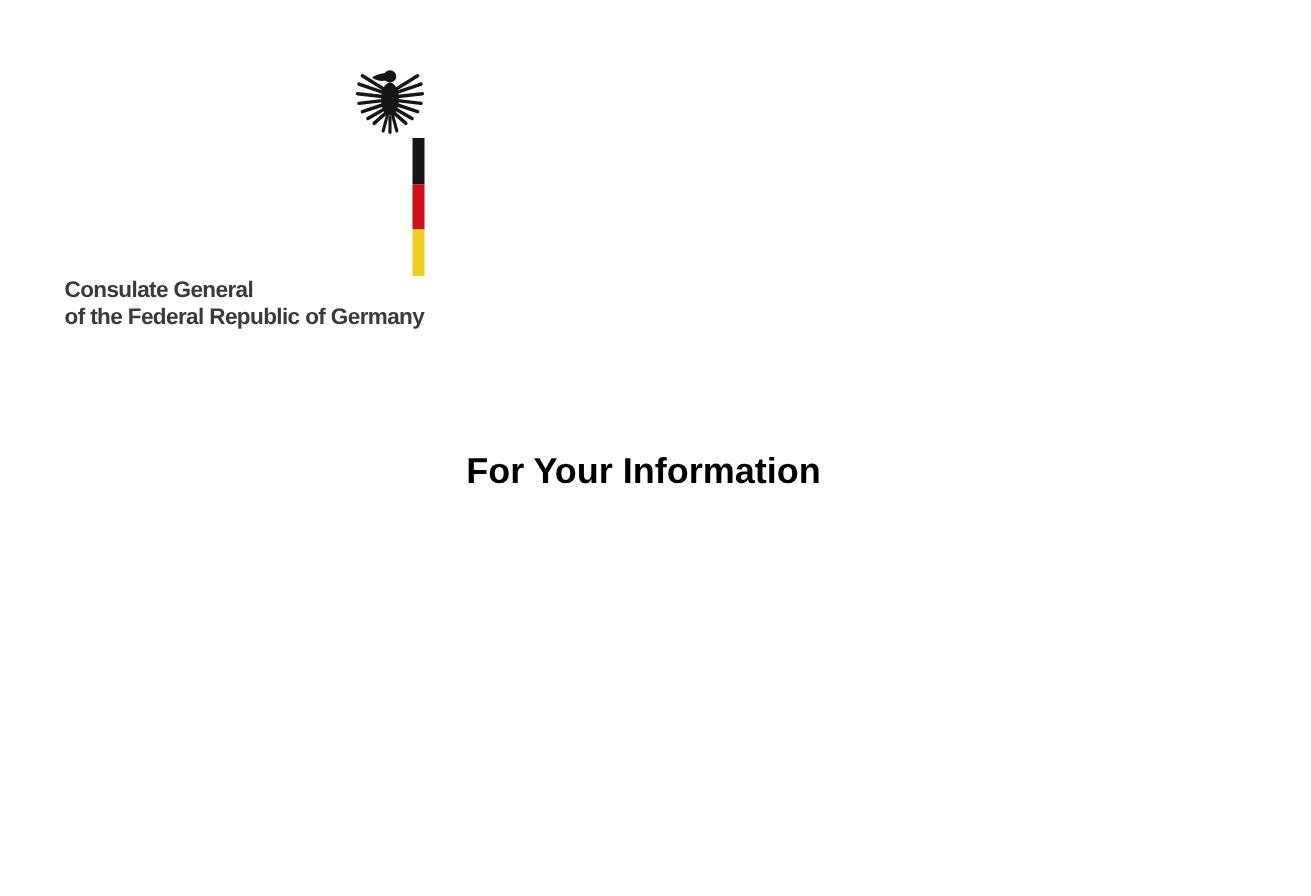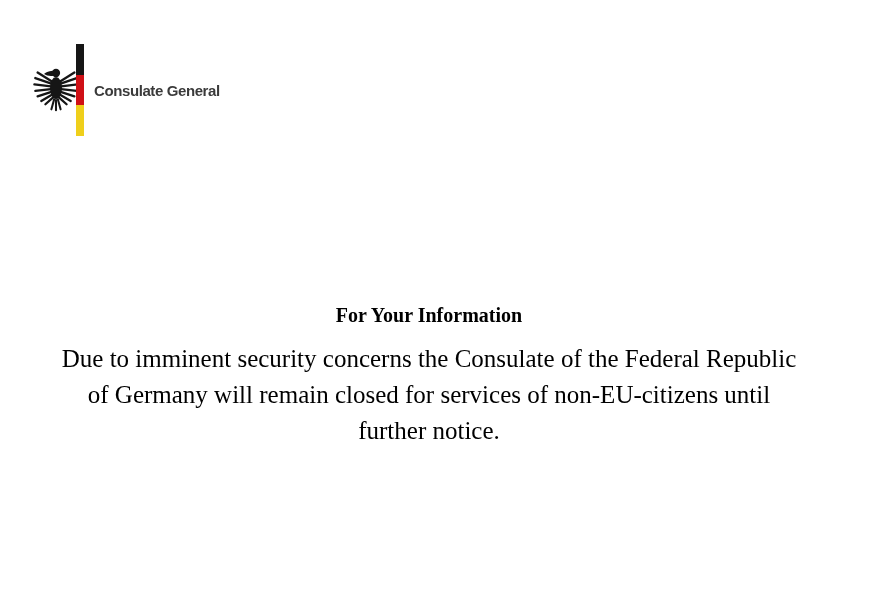--- a/index.html
+++ b/index.html
@@ -15,21 +15,22 @@
     overflow: hidden;
     font-family: "Liberation Serif", serif;
   }
 
   
   .letterhead {
     position: absolute;
     left: 33px;
     top: 44px;
     display: flex;
-    align-items: center;
+    align-items: flex-end;
+    flex-direction: column;
   }
   .eagle {
     display: block;
     width: 46px;
     height: 48px;
     color: var(--flag-black, #181818);
   }
   .eagle svg { display: block; width: 100%; height: 100%; }
   .flag-stripe {
     width: 8px;
@@ -58,24 +59,24 @@
   .notice {
     position: absolute;
     left: 6px;
     right: 22px;
     top: 298px;
     text-align: center;
     color: #000000;
   }
   .notice h1 {
     margin: 0;
-    font-size: 20px;
+    font-size: 24px;
     line-height: 34px;
     font-weight: 700;
-    font-family: Liberation Serif, serif;
+    font-family: Liberation Sans, sans-serif;
   }
   .notice .para {
     margin: 0;
     font-size: 25px;
     line-height: 36px;
     font-weight: 400;
   }
   .notice .para-closure { margin-top: 9px; }
   .notice .para-pickup  { margin-top: 8px; }
 </style>
@@ -117,27 +118,23 @@
     </span>
 
     <div class="flag-stripe">
       <span class="band-black"></span>
       <span class="band-red"></span>
       <span class="band-gold"></span>
     </div>
 
     <div class="org">
       <div>Consulate General</div>
+      <div>of the Federal Republic of Germany</div>
     </div>
   </header>
 
   <main class="notice">
     <h1>For Your Information</h1>
 
-    <p class="para para-closure">
-      <span class="line">Due to imminent security concerns the Consulate of the Federal Republic</span><br>
-      <span class="line">of Germany will remain closed for services of non-EU-citizens until</span><br>
-      <span class="line">further notice.</span>
-    </p>
 
   </main>
 
 </div>
 
 </body></html>

